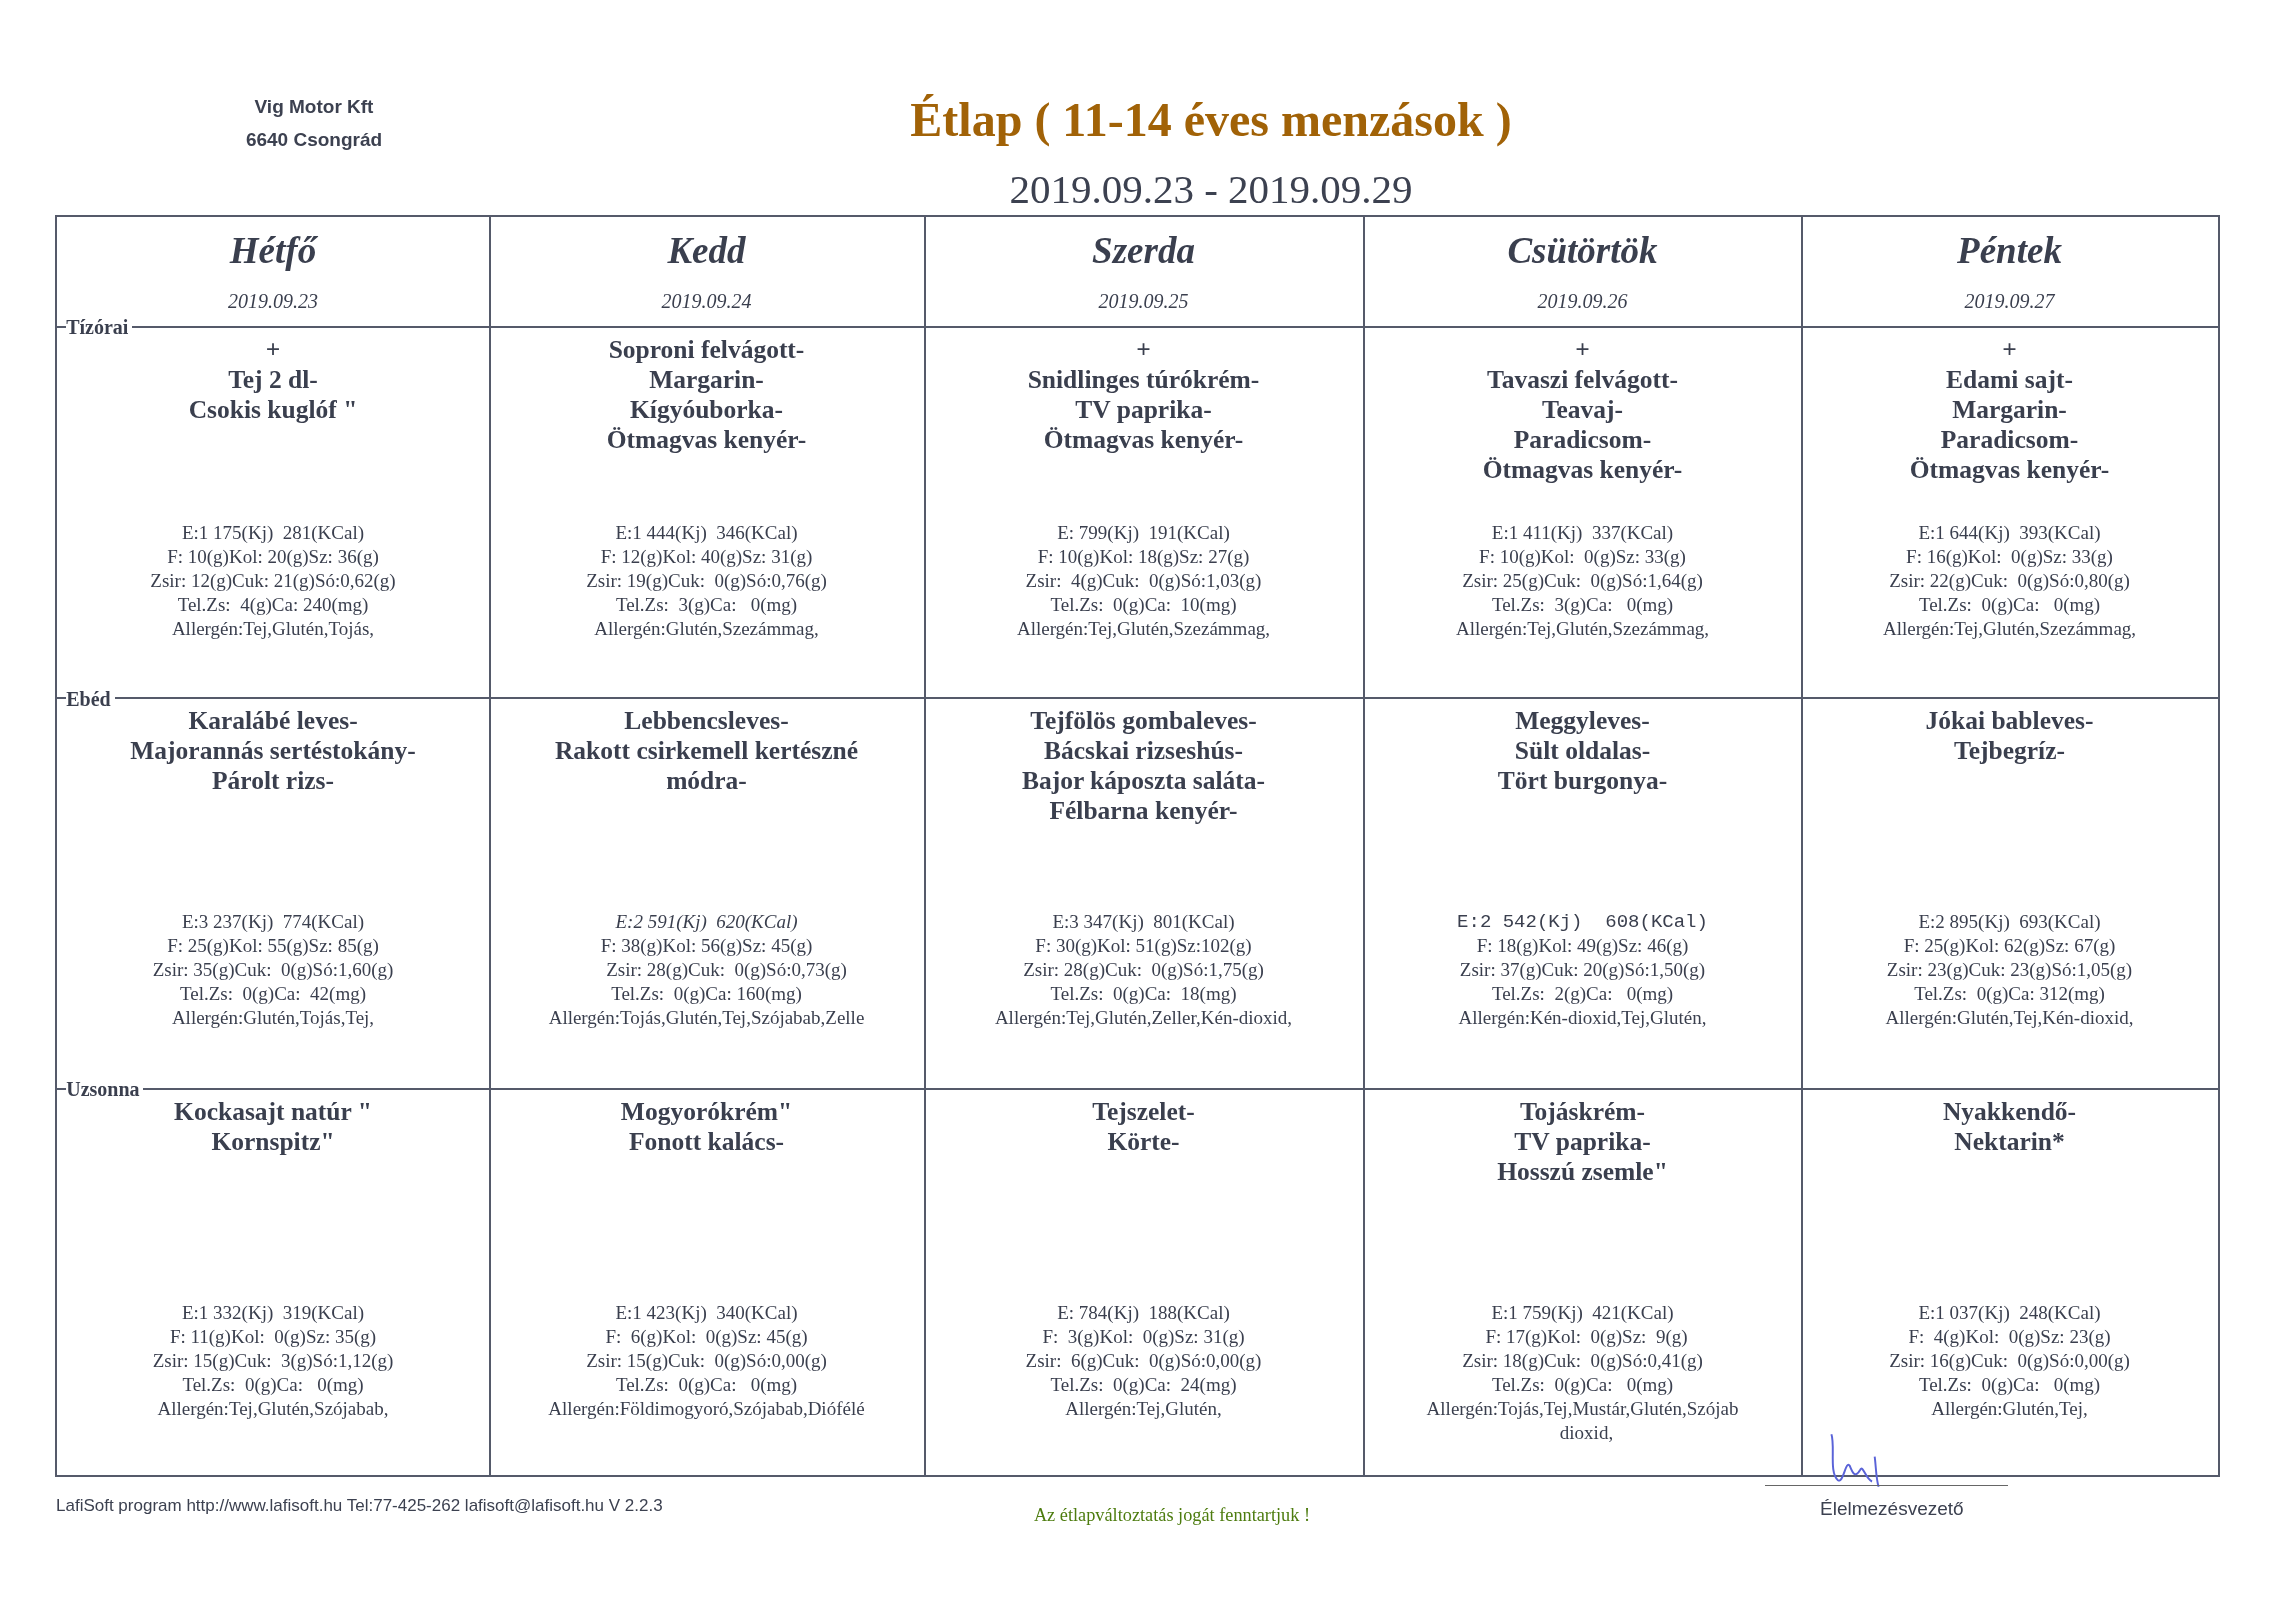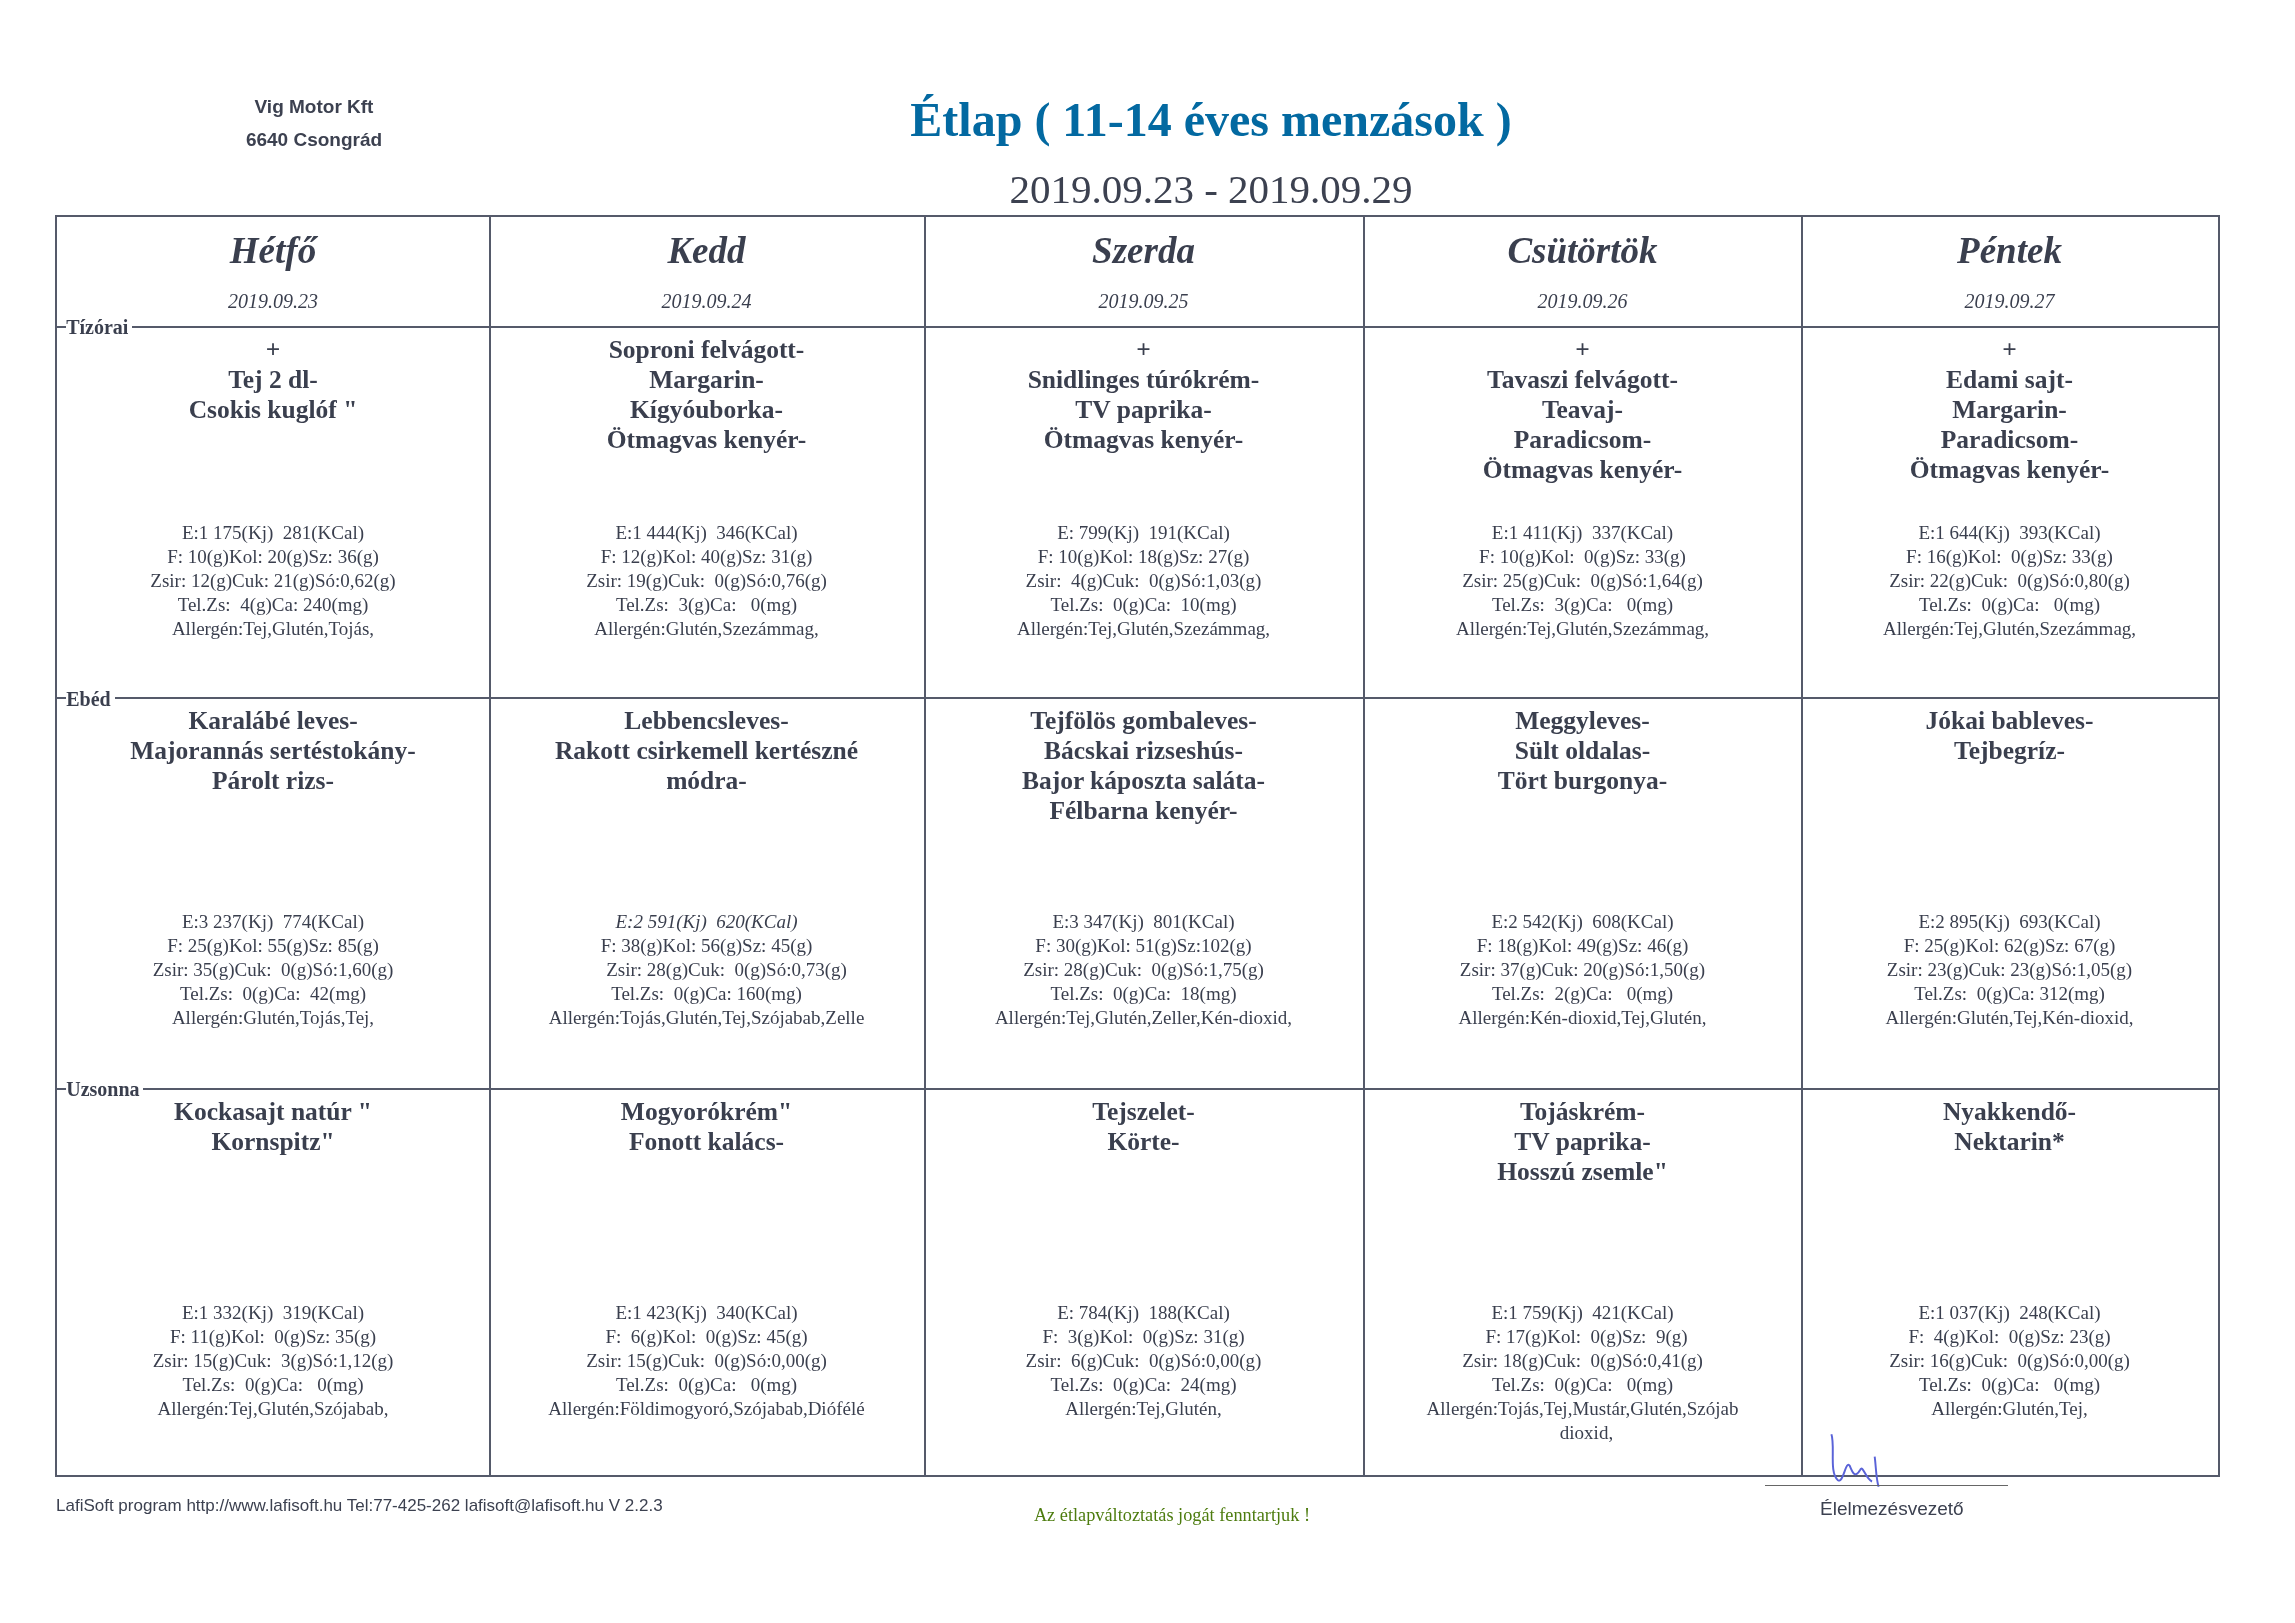--- a/index.html
+++ b/index.html
@@ -1,18 +1,18 @@
 <!DOCTYPE html>
 <html style="font-size:10.5px"><head>
 <meta charset="utf-8">
 <style>
   html, body { margin: 0; padding: 0; background: #ffffff; }
   body { width: 2295px; height: 1623px; position: relative; overflow: hidden; color: #3a3f4e; }
   .company { position: absolute; left: 216px; top: 90px; width: 196px; text-align: center; font-family: "Liberation Sans", sans-serif; font-weight: bold; font-size: 19px; line-height: 33px; color: #3c4150; }
-  .title { position: absolute; left: 720px; top: 92px; width: 982px; text-align: center; font-family: "Liberation Serif", serif; font-weight: bold; font-size: 48px; color: #0369a1; }
+  .title { position: absolute; left: 720px; top: 92px; width: 982px; text-align: center; font-family: "Liberation Serif", serif; font-weight: bold; font-size: 48px; color: #a16207; }
   .period { position: absolute; left: 720px; top: 165px; width: 982px; text-align: center; font-family: "Liberation Serif", serif; font-size: 41px; color: #3c4150; }
   .grid { position: absolute; left: 55px; top: 215px; width: 2165px; height: 1262px; border: 2px solid #555a6a; box-sizing: border-box; }
   .col { position: absolute; top: 0; bottom: 0; border-left: 2px solid #555a6a; }
   .col.double { border-left: 2px double #555a6a; width: 3.9px; }
   .day-head { position: absolute; top: 0; height: 109px; text-align: center; }
   .day-name { font-family: "Liberation Serif", serif; font-style: italic; font-weight: bold; font-size: 37px; margin-top: 11.8px; color: #3a3f4e; }
   .day-date { font-family: "Liberation Serif", serif; font-style: italic; font-size: 20px; margin-top: 18.3px; color: #3a3f4e; }
   .hline { position: absolute; left: 0; right: 0; border-top: 2px solid #555a6a; }
   .meal-label { position: absolute; left: 9.2px; font-family: "Liberation Serif", serif; font-weight: bold; font-size: 20px; background: #fff; padding-right: 3.9px; color: #3a3f4e; }
   .cell { position: absolute; text-align: center; }
@@ -182,21 +182,21 @@
         <div style="white-space: pre;">Allergén:Tej,Glutén,Zeller,Kén-dioxid,</div>
       </div>
     </div>
     <div class="cell" style="left: 1306px; width: 439px; top: 480px; height: 390px;">
       <div style="margin-top: 9.2px;">
         <div class="dish">Meggyleves-</div>
         <div class="dish">Sült oldalas-</div>
         <div class="dish">Tört burgonya-</div>
       </div>
       <div class="nutri" style="top: 213px;">
-        <div style="white-space: pre;">E:2 542(Kj)  608(KCal)</div>
+        <div style="white-space: pre; font-family: Liberation Mono, monospace;">E:2 542(Kj)  608(KCal)</div>
         <div style="white-space: pre;">F: 18(g)Kol: 49(g)Sz: 46(g)</div>
         <div style="white-space: pre;">Zsir: 37(g)Cuk: 20(g)Só:1,50(g)</div>
         <div style="white-space: pre;">Tel.Zs:  2(g)Ca:   0(mg)</div>
         <div style="white-space: pre;">Allergén:Kén-dioxid,Tej,Glutén,</div>
       </div>
     </div>
     <div class="cell" style="left: 1744px; width: 417px; top: 480px; height: 390px;">
       <div style="margin-top: 9.2px;">
         <div class="dish">Jókai bableves-</div>
         <div class="dish">Tejbegríz-</div>

